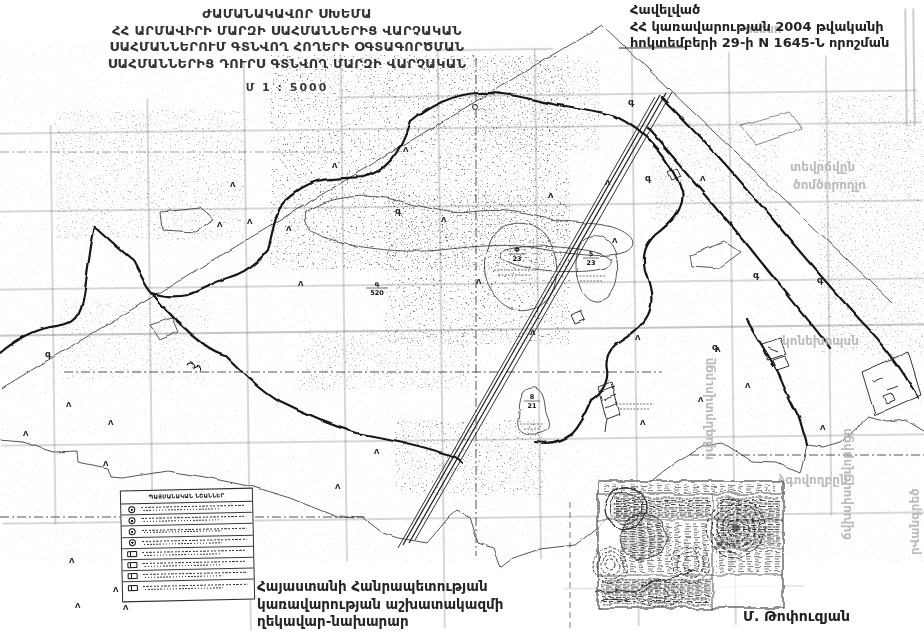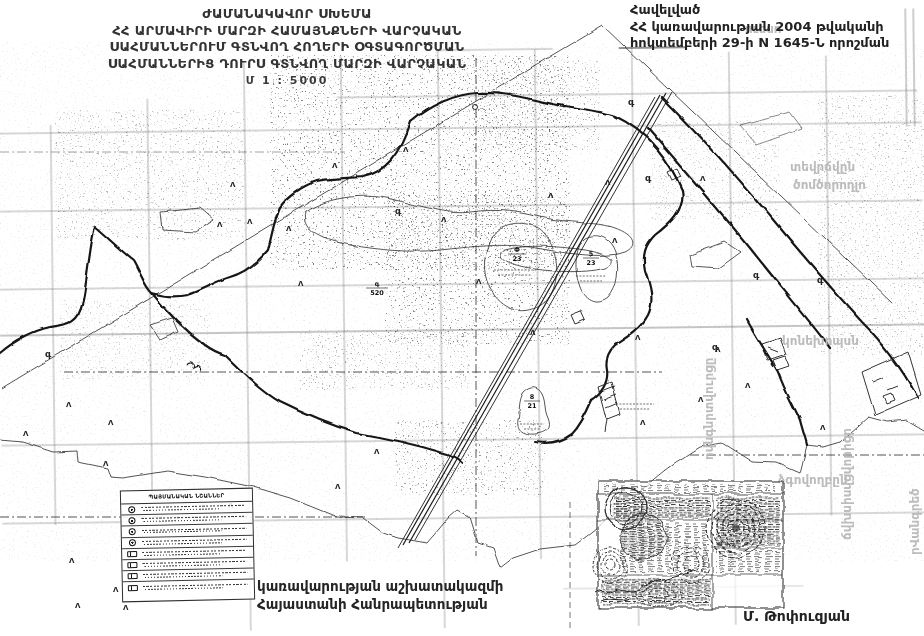--- a/index.html
+++ b/index.html
@@ -2,21 +2,21 @@
 <html><head>
 <meta charset="utf-8">
 <style>
   html,body{margin:0;padding:0;}
   body{width:924px;height:636px;position:relative;background:#ffffff;overflow:hidden;
        font-family:"DejaVu Sans",sans-serif;}
   .stage{position:absolute;inset:0;width:924px;height:636px;}
   svg.mapart{position:absolute;left:0;top:0;}
   .txtblock{position:absolute;color:#2b2b2b;font-weight:bold;white-space:nowrap;}
   .title-block{left:72px;top:6px;width:430px;text-align:center;font-size:13px;line-height:16.5px;letter-spacing:.3px;color:#333;}
-  .title-block .scale-line{font-size:11px;letter-spacing:2px;margin-top:1px;color:#3a3a3a;}
+  .title-block .scale-line{font-size:11px;letter-spacing:2px;margin-top:8px;color:#3a3a3a;}
   .annex-block{left:630px;top:2px;width:294px;font-size:13px;line-height:16.5px;color:#222;}
   .sig-block{left:257px;top:578px;font-size:13.5px;line-height:17.5px;color:#252525;}
   .signer{left:743px;top:608px;font-size:14px;color:#222;}
   
   .legend{position:absolute;left:121px;top:489px;width:133px;height:112px;border:1.3px solid #2f2f2f;
           background:rgba(255,255,255,.88);transform:rotate(-1.2deg);box-sizing:border-box;}
   .legend-header{height:12px;border-bottom:1px solid #2f2f2f;font-size:5.5px;font-weight:bold;
           text-align:center;line-height:12px;letter-spacing:.2px;color:#111;overflow:hidden;}
   .legend-row{height:11.2px;border-bottom:1px solid #3a3a3a;display:flex;align-items:center;
           padding:0 3px;gap:3px;box-sizing:border-box;}
@@ -281,35 +281,36 @@
         <ellipse cx="659" cy="594" rx="10" ry="5"></ellipse>
       </g>
     </g>
     <path d="M596,594 c8,-6 14,2 20,-3 c8,-4 16,3 24,-2 M600,601 c10,-5 20,2 30,-3 M640,586 l52,-14" stroke="#1c1c1c" stroke-width="1" fill="none"></path>
     <text x="718" y="547" font-size="5.5" fill="#444" font-weight="bold">N 478</text>
   </g>
 </svg>
 
   <div class="txtblock title-block">
     <div>ԺԱՄԱՆԱԿԱՎՈՐ ՍԽԵՄԱ</div>
-    <div>ՀՀ ԱՐՄԱՎԻՐԻ ՄԱՐԶԻ ՀԱՄԱՅՆՔՆԵՐԻ ՎԱՐՉԱԿԱՆ</div>
+    <div>ՀՀ ԱՐՄԱՎԻՐԻ ՄԱՐԶԻ ՍԱՀՄԱՆՆԵՐԻՑ ՎԱՐՉԱԿԱՆ</div>
     <div>ՍԱՀՄԱՆՆԵՐՈՒՄ ԳՏՆՎՈՂ ՀՈՂԵՐԻ ՕԳՏԱԳՈՐԾՄԱՆ</div>
     <div>ՍԱՀՄԱՆՆԵՐԻՑ ԴՈՒՐՍ ԳՏՆՎՈՂ ՄԱՐԶԻ ՎԱՐՉԱԿԱՆ</div>
     <div class="scale-line">Մ 1 : 5000</div>
   </div>
 
   <div class="txtblock annex-block">
     <div>Հավելված</div>
     <div>ՀՀ կառավարության 2004 թվականի</div>
     <div>հոկտեմբերի 29-ի N 1645-Ն որոշման</div>
   </div>
 
   <div class="txtblock sig-block">
+    <div>Հայաստանի Հանրապետության</div>
     <div>կառավարության աշխատակազմի</div>
-    <div>Հայաստանի Հանրապետության</div>
+    <div>ղեկավար-նախարար</div>
   </div>
 
   <div class="txtblock signer">Մ. Թոփուզյան</div>
 
   <div class="legend">
     <div class="legend-header">ՊԱՅՄԱՆԱԿԱՆ ՆՇԱՆՆԵՐ</div>
     <div class="legend-row">
       <span class="sym">
           <span class="sym-circle"></span>
         </span>

